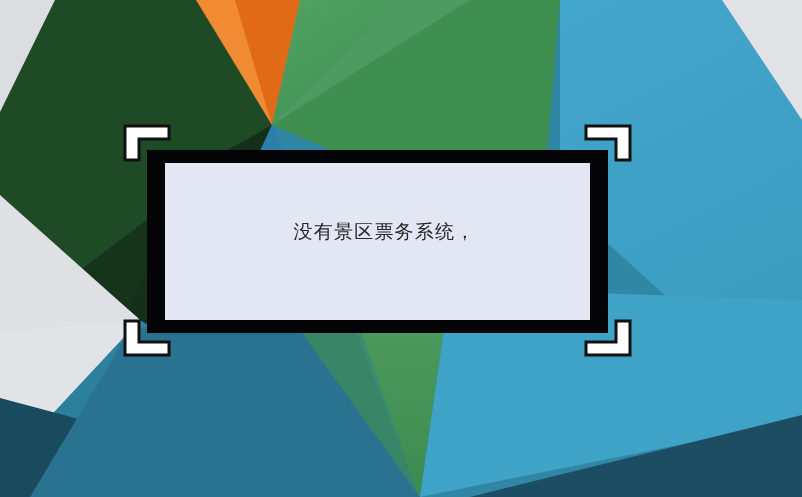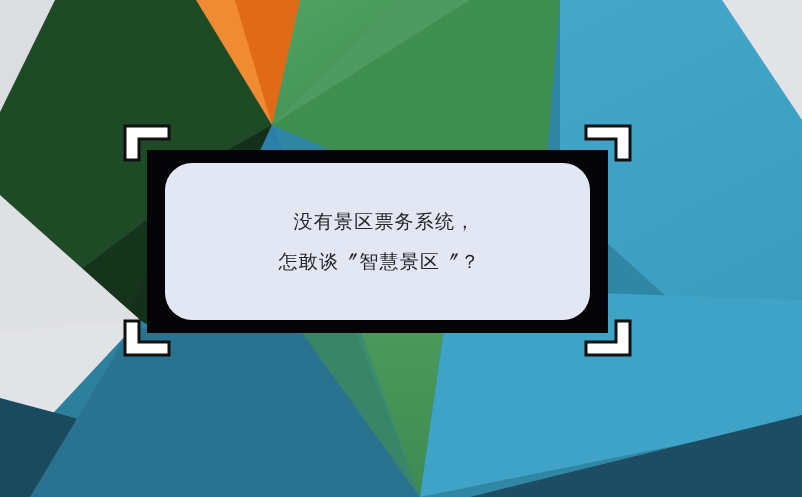--- a/index.html
+++ b/index.html
@@ -37,21 +37,20 @@
     left: 18px;
     top: 13px;
     right: 18px;
     bottom: 13px;
     background: #e3e7f3;
     box-sizing: border-box;
     display: flex;
     flex-direction: column;
     align-items: center;
     justify-content: center;
-    border-radius: 27px;
   }
   .quote-line {
     color: #262628;
     font-size: 19px;
     line-height: 1;
     letter-spacing: 1.2px;
     white-space: nowrap;
     font-weight: 400;
   }
   .quote-line.l1 { margin-bottom: 21px; padding-left: 14px; }
@@ -128,21 +127,20 @@
     <polygon points="130,330 340,290 420,497 30,497" fill="#2a7390"></polygon>
     <polygon points="345,288 450,288 420,497" fill="url(#gGreenBot)"></polygon>
     <polygon points="450,288 802,300 802,420 420,497" fill="#3fa3c8"></polygon>
     <polygon points="802,415 802,497 470,497" fill="#1c4d63"></polygon>
     <polygon points="345,288 420,497 300,330" fill="#428f53" opacity="0.65"></polygon>
   </svg>
 
   <div id="card">
     <div id="card-inner">
       <div class="quote-line l1">没有景区票务系统，</div>
-      <div class="quote-line l2">怎敢谈〞智慧景区〞？</div>
     </div>
   </div>
 
   <div class="bracket" id="bracket-tl">
     <svg viewBox="0 0 48 40" xmlns="http://www.w3.org/2000/svg">
       <path d="M2 3 L46 3 L46 16 L16 16 L16 37 L2 37 Z" fill="#ffffff" stroke="#111111" stroke-width="3" stroke-linejoin="miter"></path>
     </svg>
   </div>
 
   <div class="bracket" id="bracket-tr">

